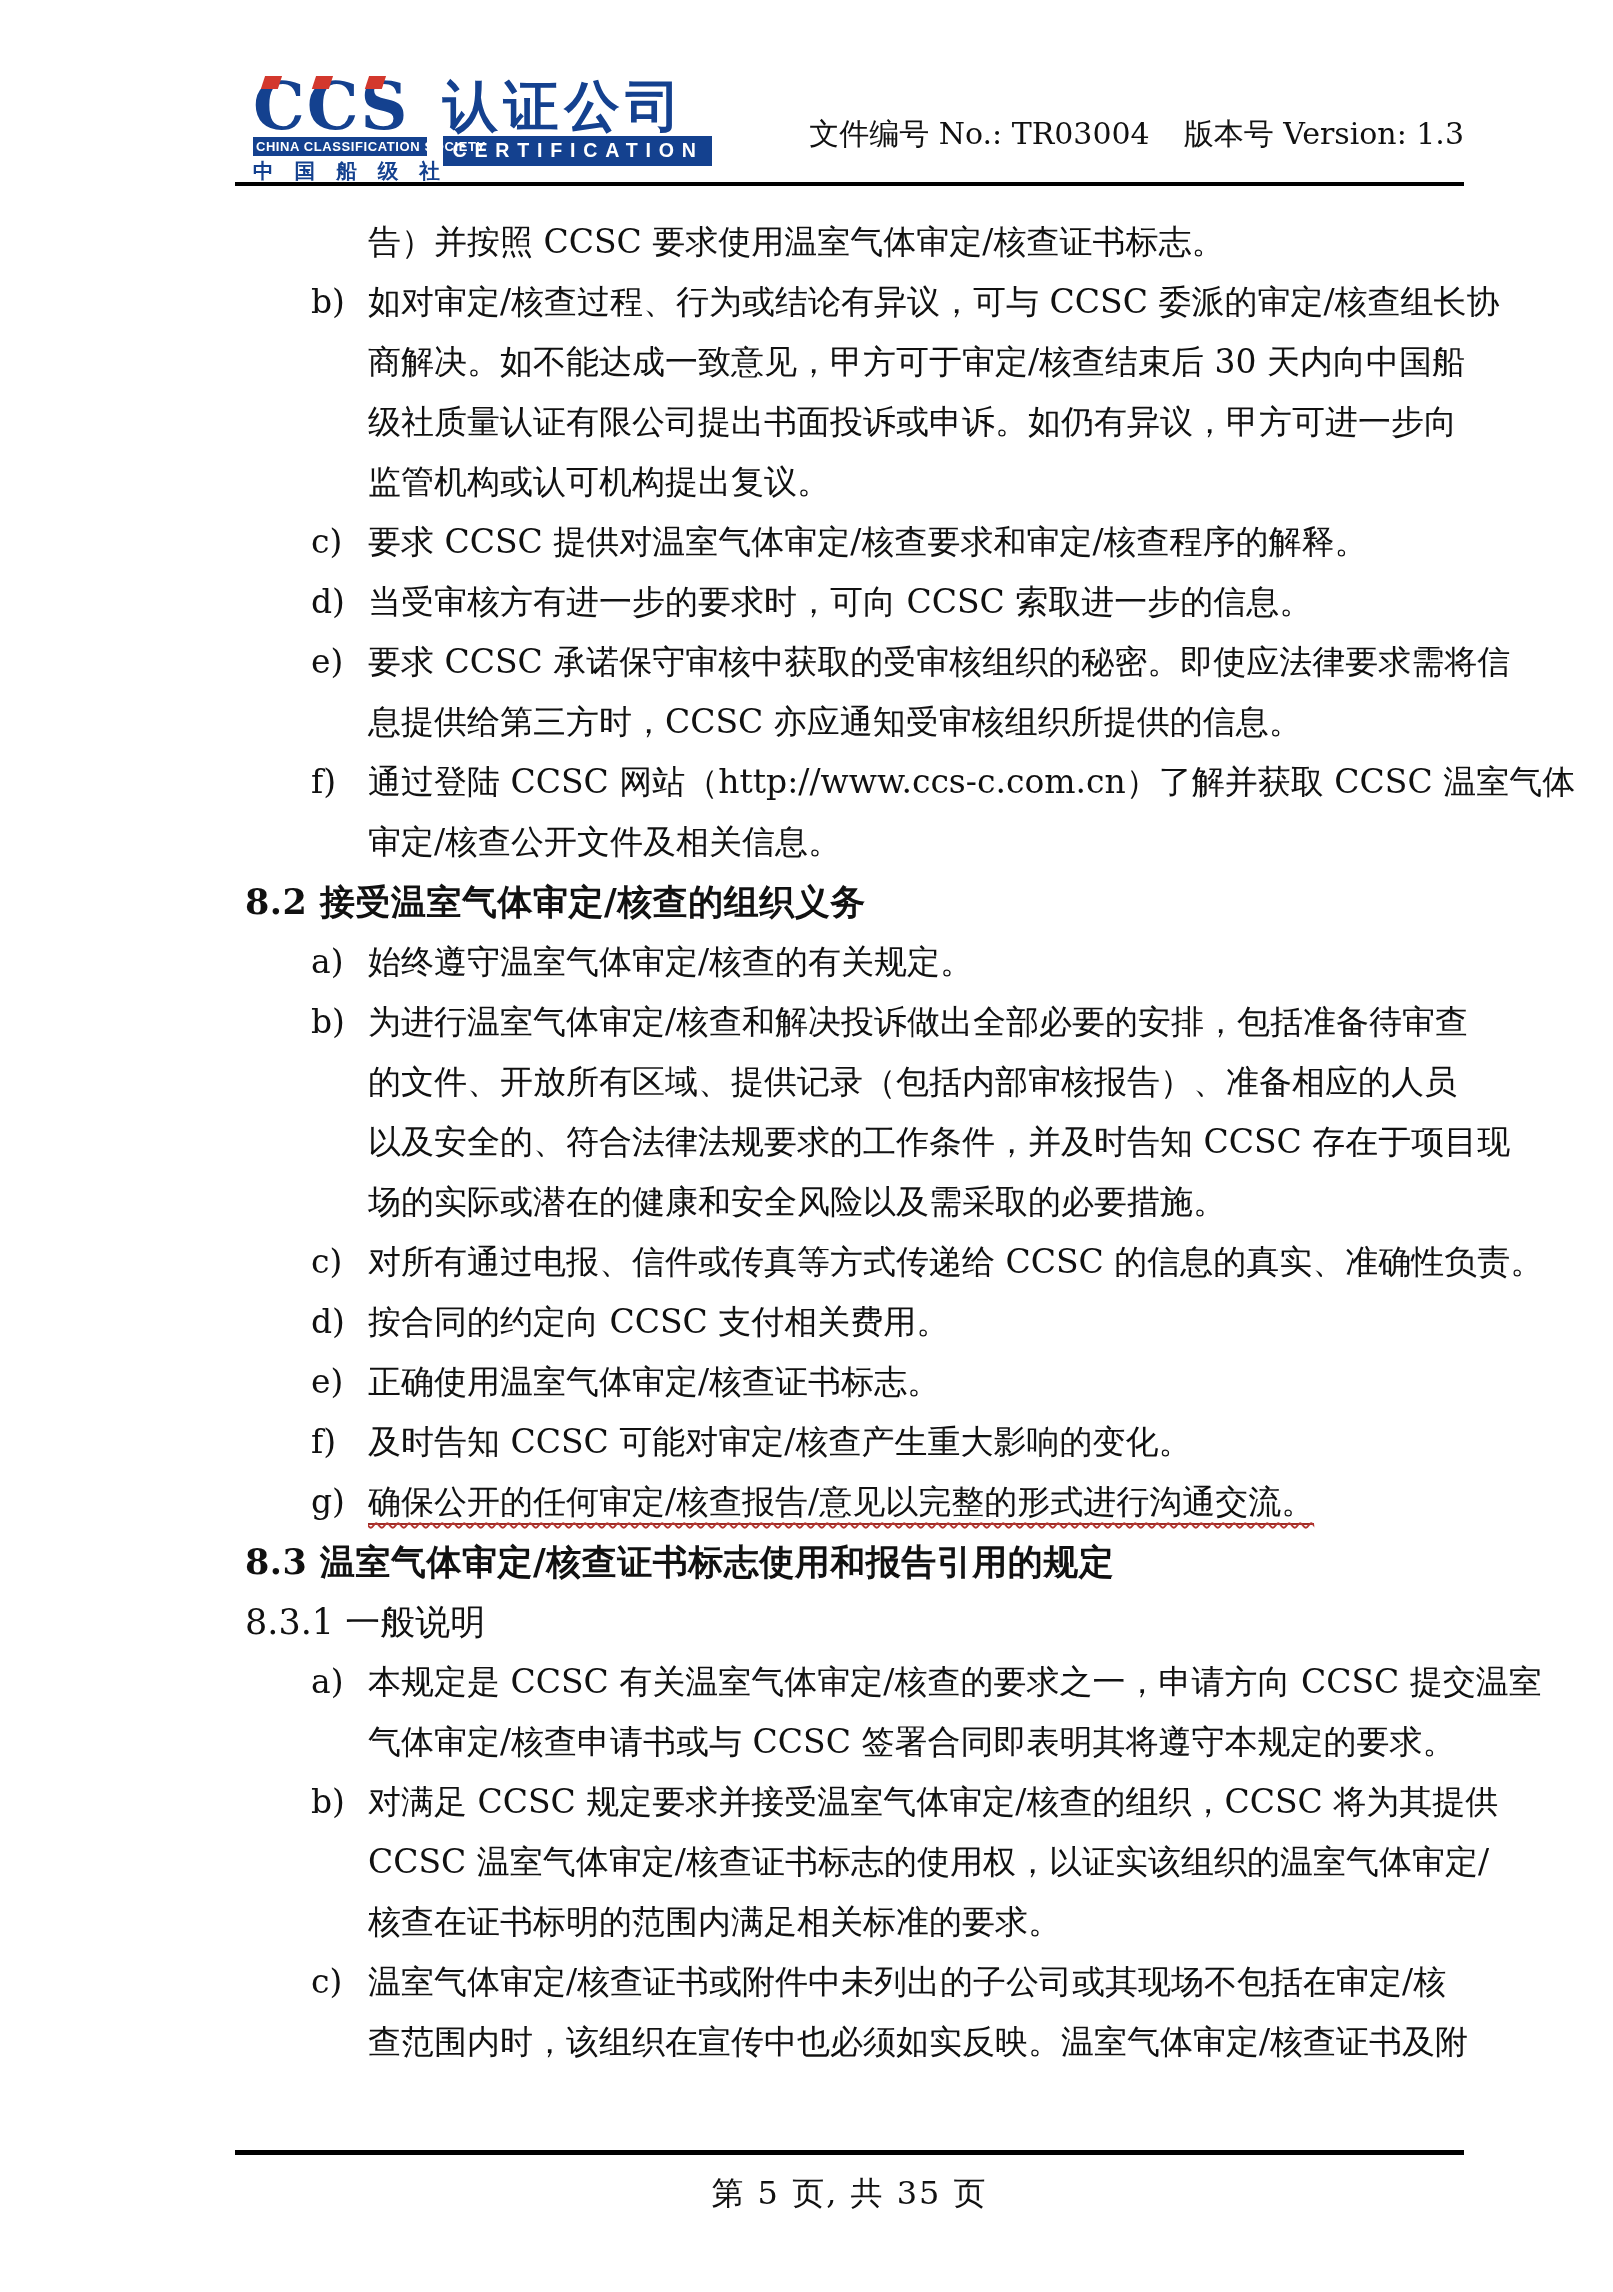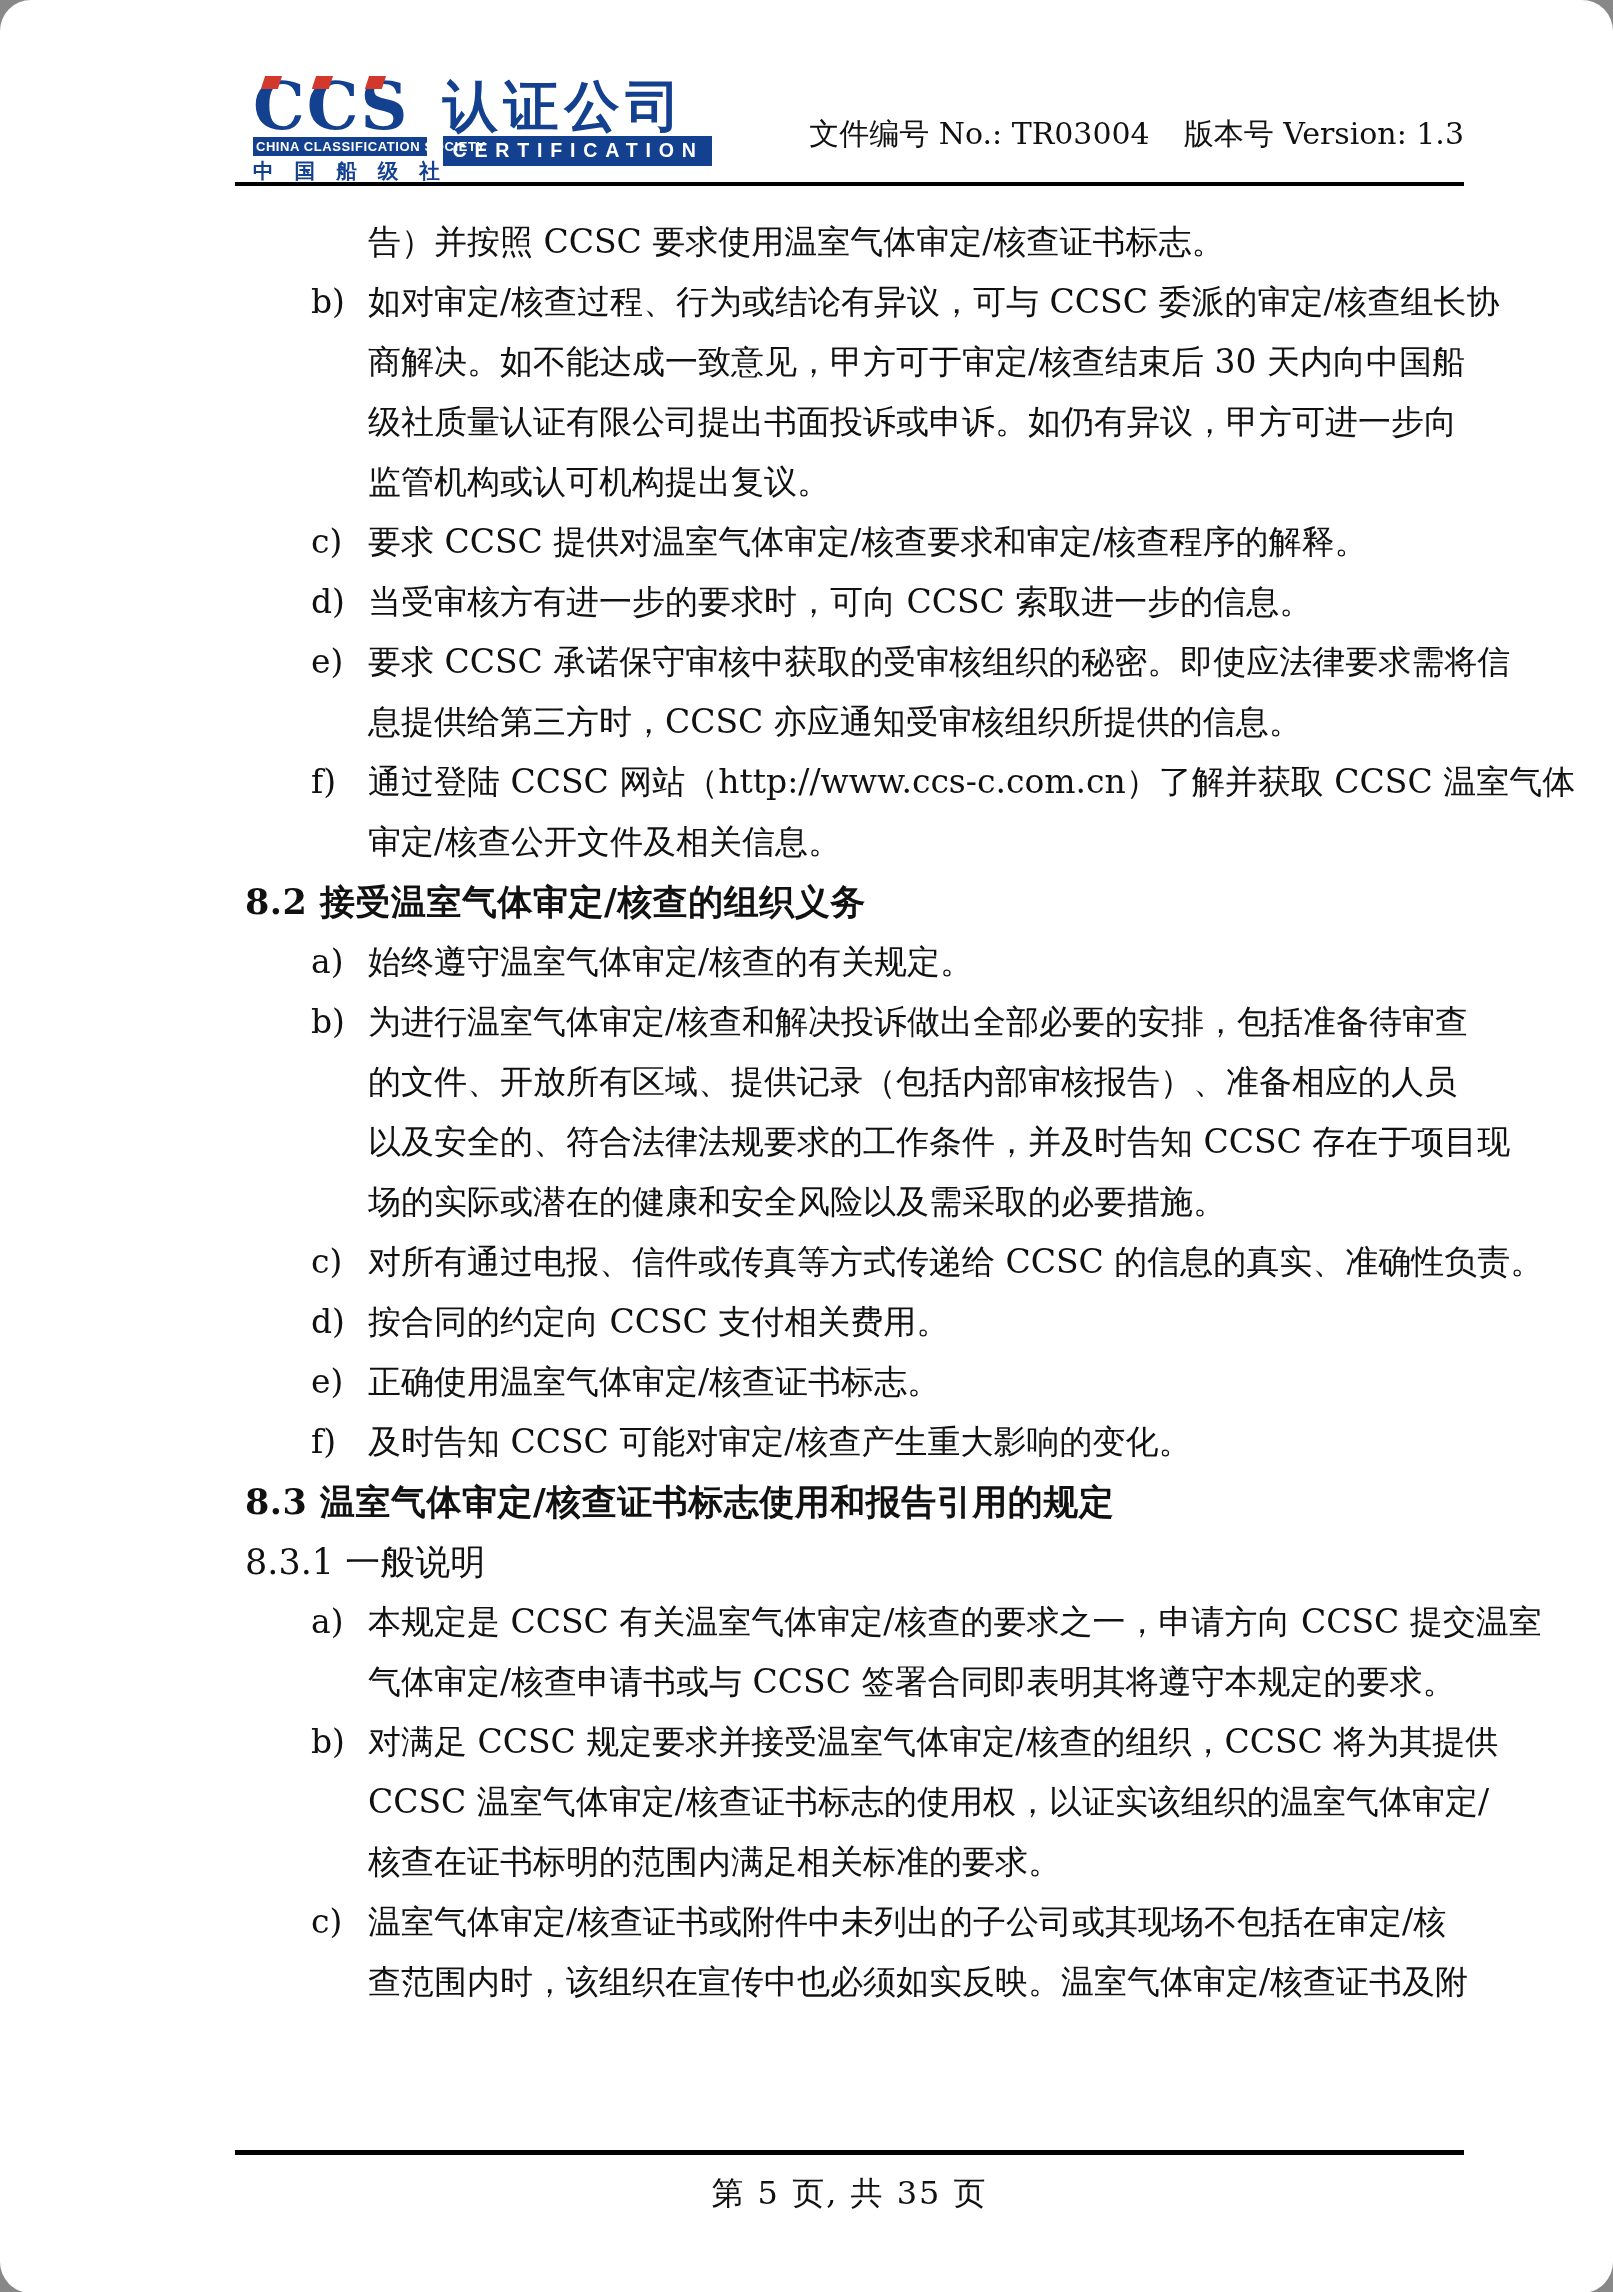--- a/index.html
+++ b/index.html
@@ -3,21 +3,20 @@
 <meta charset="utf-8">
 <style>
   html,body{margin:0;padding:0;background:#888;}
   .page{
     position:relative;
     width:1613px;height:2293px;
     background:#ffffff;
     font-family:"DejaVu Serif","Liberation Serif",serif;
     color:#111;
     overflow:hidden;
-    border-radius:31px;
   }
   
   .logo{
     position:absolute;left:253px;top:78px;
     display:flex;align-items:flex-start;gap:15.7px;
   }
   .logo-left{position:relative;width:174px;}
   .logo-ccs{
     font-family:"DejaVu Serif",serif;
     font-weight:900;font-size:65px;line-height:57px;
@@ -120,20 +119,21 @@
       <div class="ln ln-h">8.2 接受温室气体审定/核查的组织义务</div>
       <div class="ln ln-item"><span class="lbl">a)</span><span>始终遵守温室气体审定/核查的有关规定。</span></div>
       <div class="ln ln-item"><span class="lbl">b)</span><span>为进行温室气体审定/核查和解决投诉做出全部必要的安排，包括准备待审查</span></div>
       <div class="ln ln-cont">的文件、开放所有区域、提供记录（包括内部审核报告）、准备相应的人员</div>
       <div class="ln ln-cont">以及安全的、符合法律法规要求的工作条件，并及时告知 CCSC 存在于项目现</div>
       <div class="ln ln-cont">场的实际或潜在的健康和安全风险以及需采取的必要措施。</div>
       <div class="ln ln-item"><span class="lbl">c)</span><span>对所有通过电报、信件或传真等方式传递给 CCSC 的信息的真实、准确性负责。</span></div>
       <div class="ln ln-item"><span class="lbl">d)</span><span>按合同的约定向 CCSC 支付相关费用。</span></div>
       <div class="ln ln-item"><span class="lbl">e)</span><span>正确使用温室气体审定/核查证书标志。</span></div>
       <div class="ln ln-item"><span class="lbl">f)</span><span>及时告知 CCSC 可能对审定/核查产生重大影响的变化。</span></div>
+      <div class="ln ln-item"><span class="lbl">g)</span><span class="squiggle">确保公开的任何审定/核查报告/意见以完整的形式进行沟通交流。</span></div>
       <div class="ln ln-h">8.3 温室气体审定/核查证书标志使用和报告引用的规定</div>
       <div class="ln ln-sub">8.3.1 一般说明</div>
       <div class="ln ln-item"><span class="lbl">a)</span><span>本规定是 CCSC 有关温室气体审定/核查的要求之一，申请方向 CCSC 提交温室</span></div>
       <div class="ln ln-cont">气体审定/核查申请书或与 CCSC 签署合同即表明其将遵守本规定的要求。</div>
       <div class="ln ln-item"><span class="lbl">b)</span><span>对满足 CCSC 规定要求并接受温室气体审定/核查的组织，CCSC 将为其提供</span></div>
       <div class="ln ln-cont">CCSC 温室气体审定/核查证书标志的使用权，以证实该组织的温室气体审定/</div>
       <div class="ln ln-cont">核查在证书标明的范围内满足相关标准的要求。</div>
       <div class="ln ln-item"><span class="lbl">c)</span><span>温室气体审定/核查证书或附件中未列出的子公司或其现场不包括在审定/核</span></div>
       <div class="ln ln-cont">查范围内时，该组织在宣传中也必须如实反映。温室气体审定/核查证书及附</div>
     </div>

